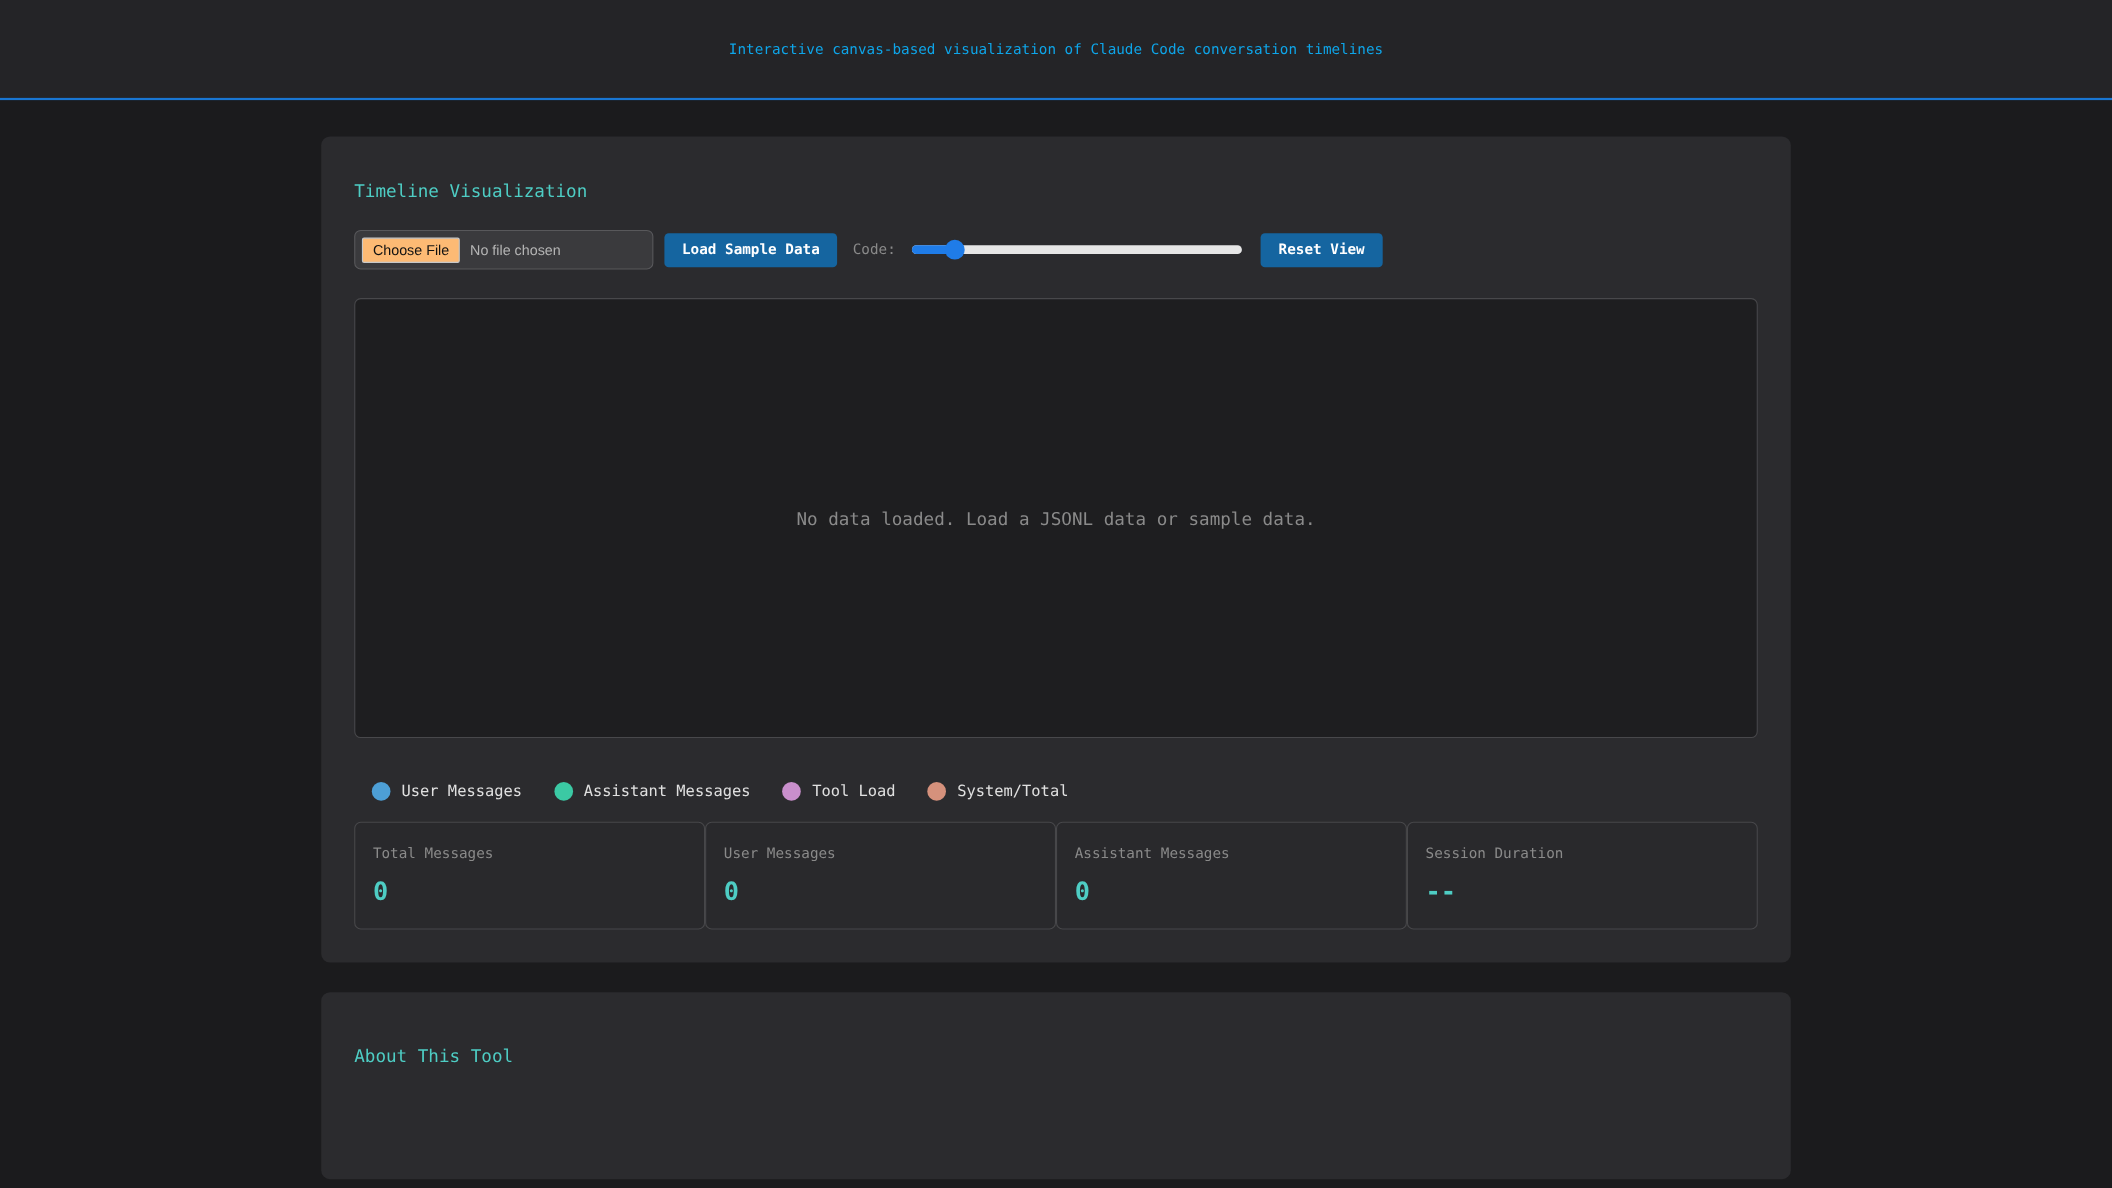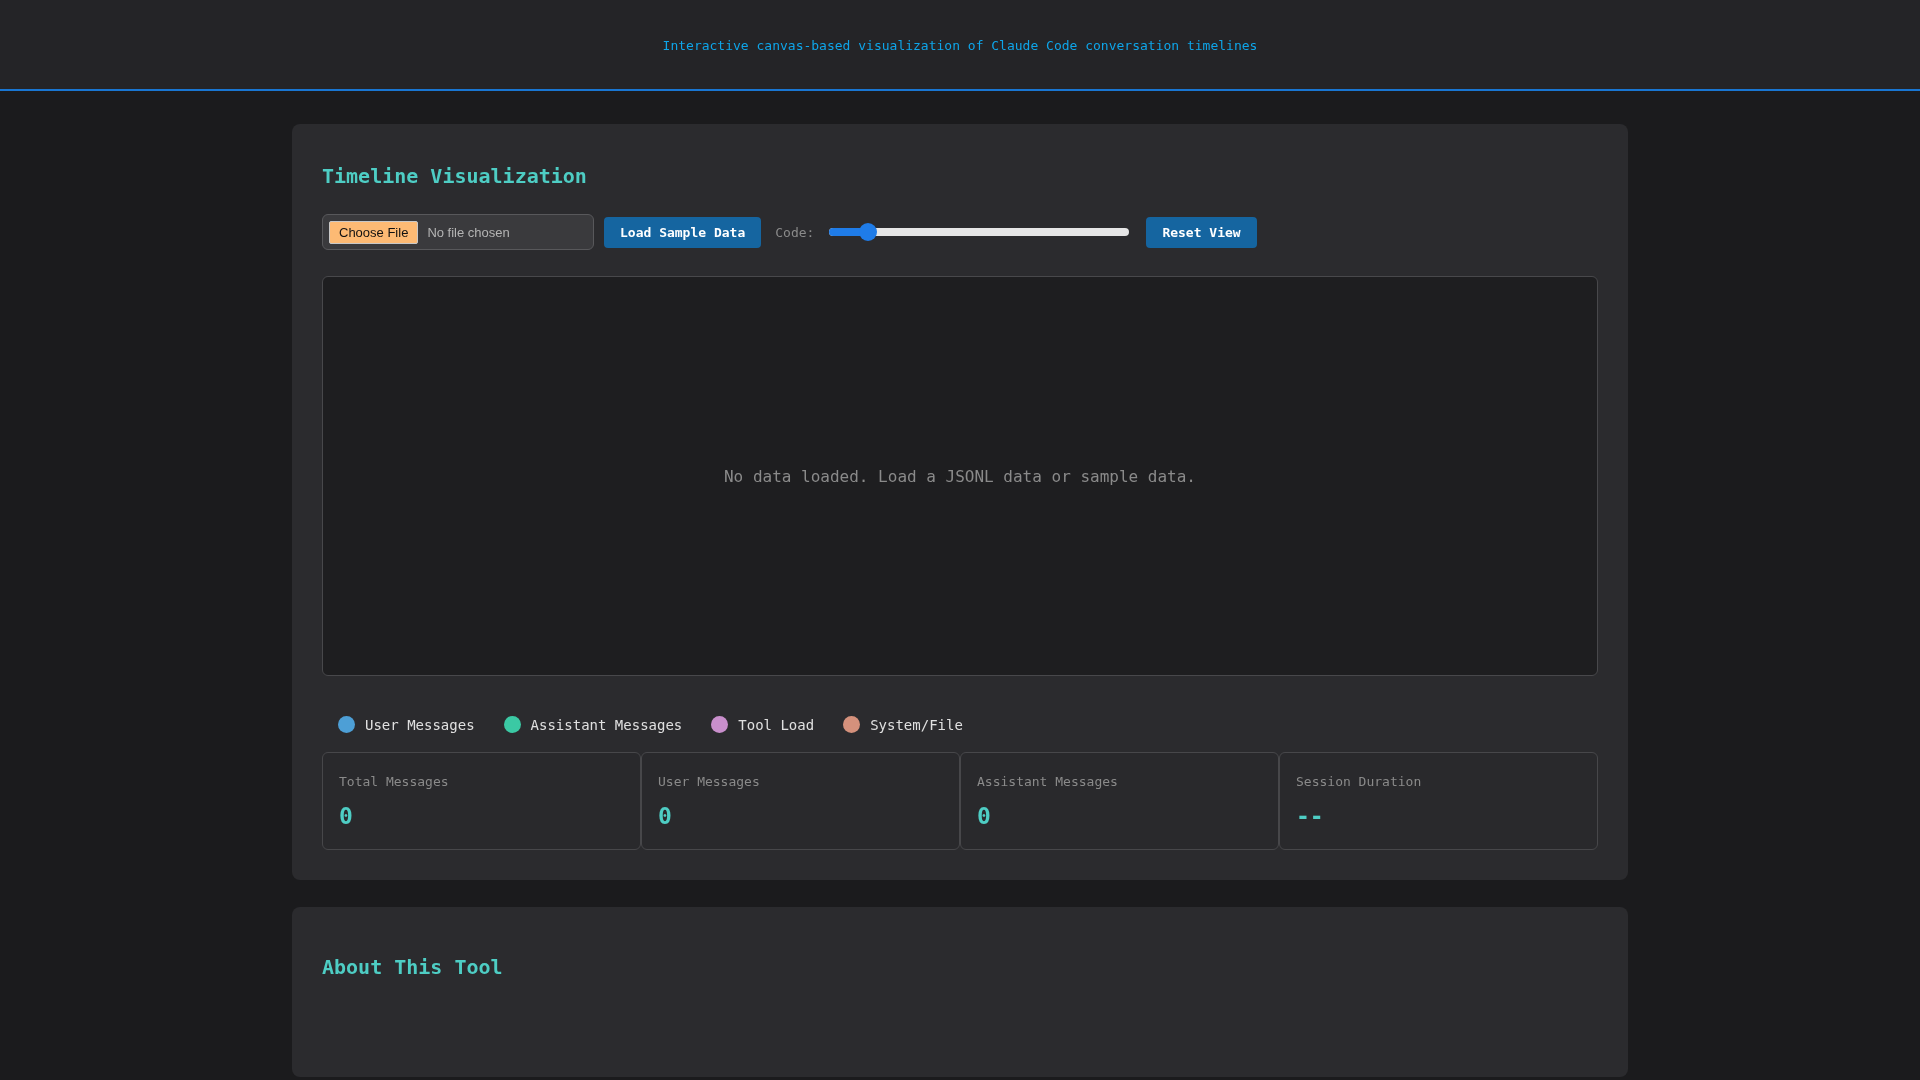--- a/index.html
+++ b/index.html
@@ -31,22 +31,22 @@
 
   
   .container { width: 1336px; margin: 0 auto; padding-top: 33px; }
   .panel {
     background: #2b2b2e;
     border-radius: 8px;
     padding: 30px;
   }
   .panel + .panel { margin-top: 27px; }
   .panel h2 {
-    font-size: 20px;
-    font-weight: bold;
+    font-size: 16px;
+    font-weight: normal;
     color: #4ecdc4;
     margin: 10px 0 26px;
   }
   .panel.about { min-height: 170px; }
   .panel.about h2 { margin: 18px 0 20px; }
 
   
   .controls { display: flex; align-items: center; margin-bottom: 26px; }
 
   .file-input {
@@ -201,21 +201,21 @@
       <div class="legend-item">
         <span class="legend-dot" style="background-color: rgb(59, 201, 164);"></span>
         <span class="legend-text">Assistant Messages</span>
       </div>
       <div class="legend-item">
         <span class="legend-dot" style="background-color: rgb(201, 143, 204);"></span>
         <span class="legend-text">Tool Load</span>
       </div>
       <div class="legend-item">
         <span class="legend-dot" style="background-color: rgb(213, 145, 124);"></span>
-        <span class="legend-text">System/File</span>
+        <span class="legend-text">System/Total</span>
       </div>
     </div>
 
     <div class="stats">
       <div class="stat-card">
         <div class="stat-label">Total Messages</div>
         <div class="stat-value">0</div>
       </div>
       <div class="stat-card">
         <div class="stat-label">User Messages</div>

